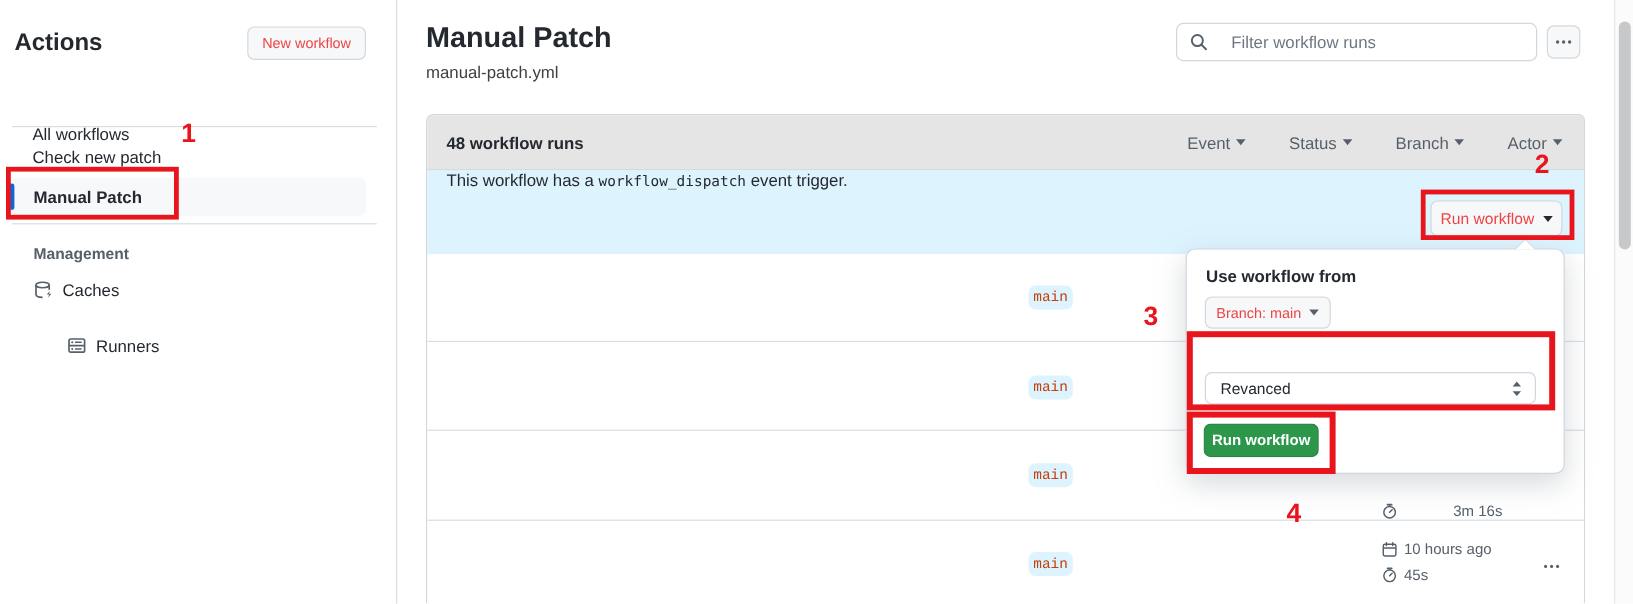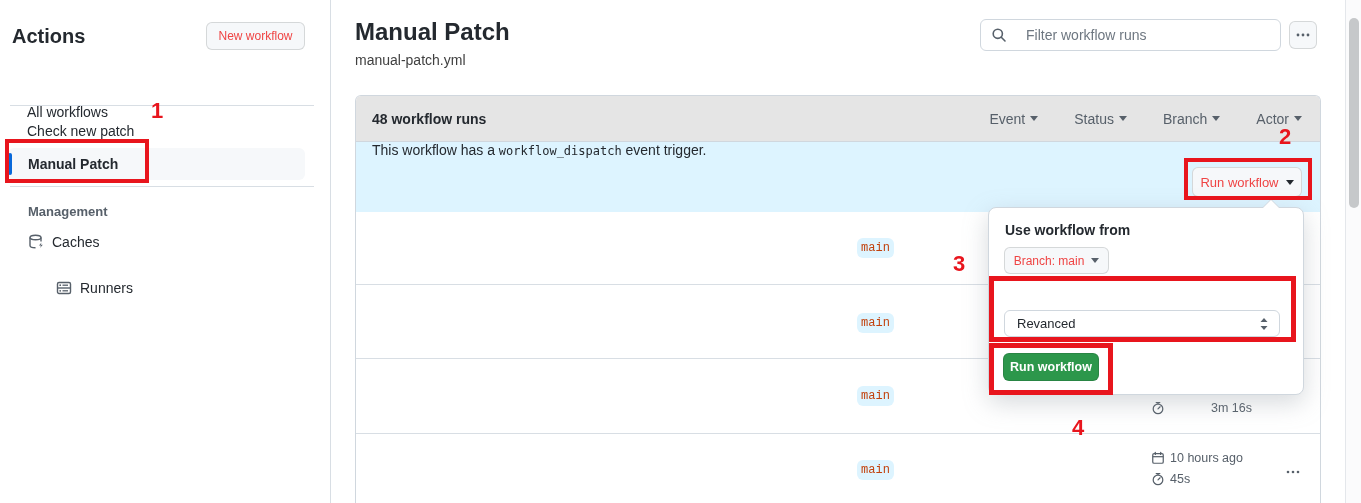--- a/index.html
+++ b/index.html
@@ -188,21 +188,21 @@
   </div>
 
   <div class="row first" style="top:116px; height:72px;">
     <span class="badge" style="top:26px;">main</span>
   </div>
   <div class="row" style="top:188px; height:74px;">
     <span class="badge" style="top:28px;">main</span>
   </div>
   <div class="row" style="top:262px; height:75px;">
     <span class="badge" style="top:27px;">main</span>
-    <div class="meta" style="top:42px;gap:46px;">
+    <div class="meta" style="top:60px;gap:46px;">
       <svg width="14" height="14" viewBox="0 0 16 16">
         <circle cx="8" cy="9" r="5.5" fill="none" stroke="#57606a" stroke-width="1.4"></circle>
         <line x1="8" y1="9" x2="10.4" y2="6.6" stroke="#57606a" stroke-width="1.4" stroke-linecap="round"></line>
         <line x1="6" y1="1.8" x2="10" y2="1.8" stroke="#57606a" stroke-width="1.6" stroke-linecap="round"></line>
         <line x1="8" y1="1.8" x2="8" y2="3.4" stroke="#57606a" stroke-width="1.4"></line>
       </svg>
       <span>3m 16s</span>
     </div>
   </div>
   <div class="row" style="top:337px; height:71px;">

